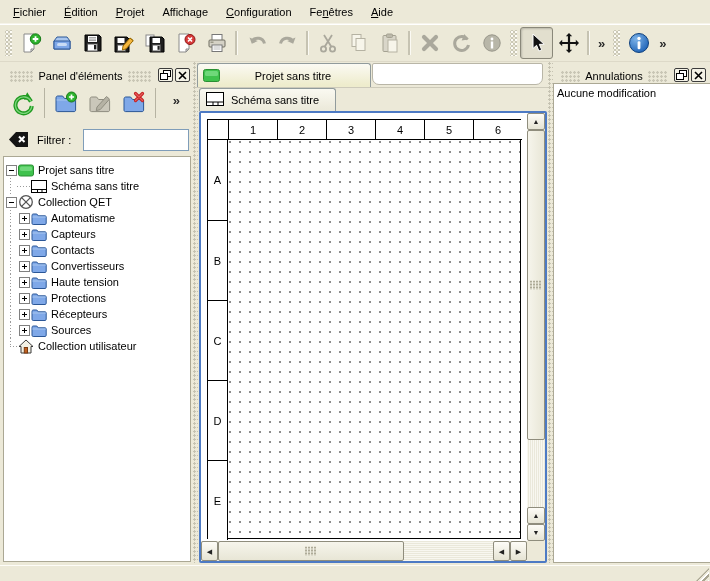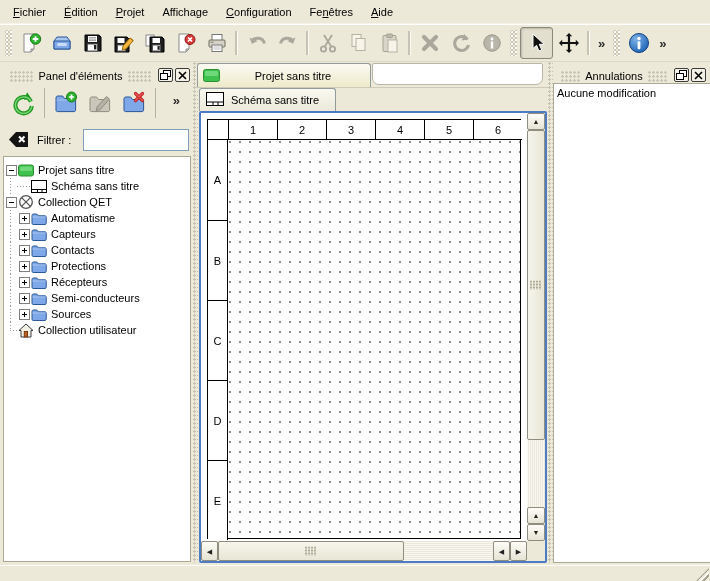--- a/index.html
+++ b/index.html
@@ -461,47 +461,60 @@
           <span class="tg vline"></span>
           <span class="tg">
             <span class="exp plus"></span>
           </span>
           <span class="ticon">
             <svg width="16" height="13" viewBox="0 0 16 13">
               <path d="M1 3.5c0-.8.4-1.5 1.2-1.5h3.6l1.4 1.8H14c.7 0 1.2.5 1.2 1.2v6.3c0 .7-.5 1.2-1.2 1.2H2.2c-.8 0-1.2-.5-1.2-1.2z" fill="#7fa8e8" stroke="#2b5797"></path>
               <path d="M1.4 5h13.4" stroke="#a9c6ee"></path>
             </svg>
           </span>
+          <span class="tlabel">Convertisseurs</span>
+        </div>
+        <div class="trow">
+          <span class="tg vline"></span>
+          <span class="tg">
+            <span class="exp plus"></span>
+          </span>
+          <span class="ticon">
+            <svg width="16" height="13" viewBox="0 0 16 13">
+              <path d="M1 3.5c0-.8.4-1.5 1.2-1.5h3.6l1.4 1.8H14c.7 0 1.2.5 1.2 1.2v6.3c0 .7-.5 1.2-1.2 1.2H2.2c-.8 0-1.2-.5-1.2-1.2z" fill="#7fa8e8" stroke="#2b5797"></path>
+              <path d="M1.4 5h13.4" stroke="#a9c6ee"></path>
+            </svg>
+          </span>
+          <span class="tlabel">Haute tension</span>
+        </div>
+        <div class="trow">
+          <span class="tg vline"></span>
+          <span class="tg">
+            <span class="exp plus"></span>
+          </span>
+          <span class="ticon">
+            <svg width="16" height="13" viewBox="0 0 16 13">
+              <path d="M1 3.5c0-.8.4-1.5 1.2-1.5h3.6l1.4 1.8H14c.7 0 1.2.5 1.2 1.2v6.3c0 .7-.5 1.2-1.2 1.2H2.2c-.8 0-1.2-.5-1.2-1.2z" fill="#7fa8e8" stroke="#2b5797"></path>
+              <path d="M1.4 5h13.4" stroke="#a9c6ee"></path>
+            </svg>
+          </span>
           <span class="tlabel">Protections</span>
         </div>
         <div class="trow">
           <span class="tg vline"></span>
           <span class="tg">
             <span class="exp plus"></span>
           </span>
           <span class="ticon">
             <svg width="16" height="13" viewBox="0 0 16 13">
               <path d="M1 3.5c0-.8.4-1.5 1.2-1.5h3.6l1.4 1.8H14c.7 0 1.2.5 1.2 1.2v6.3c0 .7-.5 1.2-1.2 1.2H2.2c-.8 0-1.2-.5-1.2-1.2z" fill="#7fa8e8" stroke="#2b5797"></path>
               <path d="M1.4 5h13.4" stroke="#a9c6ee"></path>
             </svg>
           </span>
           <span class="tlabel">Récepteurs</span>
-        </div>
-        <div class="trow">
-          <span class="tg vline"></span>
-          <span class="tg">
-            <span class="exp plus"></span>
-          </span>
-          <span class="ticon">
-            <svg width="16" height="13" viewBox="0 0 16 13">
-              <path d="M1 3.5c0-.8.4-1.5 1.2-1.5h3.6l1.4 1.8H14c.7 0 1.2.5 1.2 1.2v6.3c0 .7-.5 1.2-1.2 1.2H2.2c-.8 0-1.2-.5-1.2-1.2z" fill="#7fa8e8" stroke="#2b5797"></path>
-              <path d="M1.4 5h13.4" stroke="#a9c6ee"></path>
-            </svg>
-          </span>
-          <span class="tlabel">Semi-conducteurs</span>
         </div>
         <div class="trow">
           <span class="tg vline"></span>
           <span class="tg">
             <span class="exp plus"></span>
           </span>
           <span class="ticon">
             <svg width="16" height="13" viewBox="0 0 16 13">
               <path d="M1 3.5c0-.8.4-1.5 1.2-1.5h3.6l1.4 1.8H14c.7 0 1.2.5 1.2 1.2v6.3c0 .7-.5 1.2-1.2 1.2H2.2c-.8 0-1.2-.5-1.2-1.2z" fill="#7fa8e8" stroke="#2b5797"></path>
               <path d="M1.4 5h13.4" stroke="#a9c6ee"></path>

